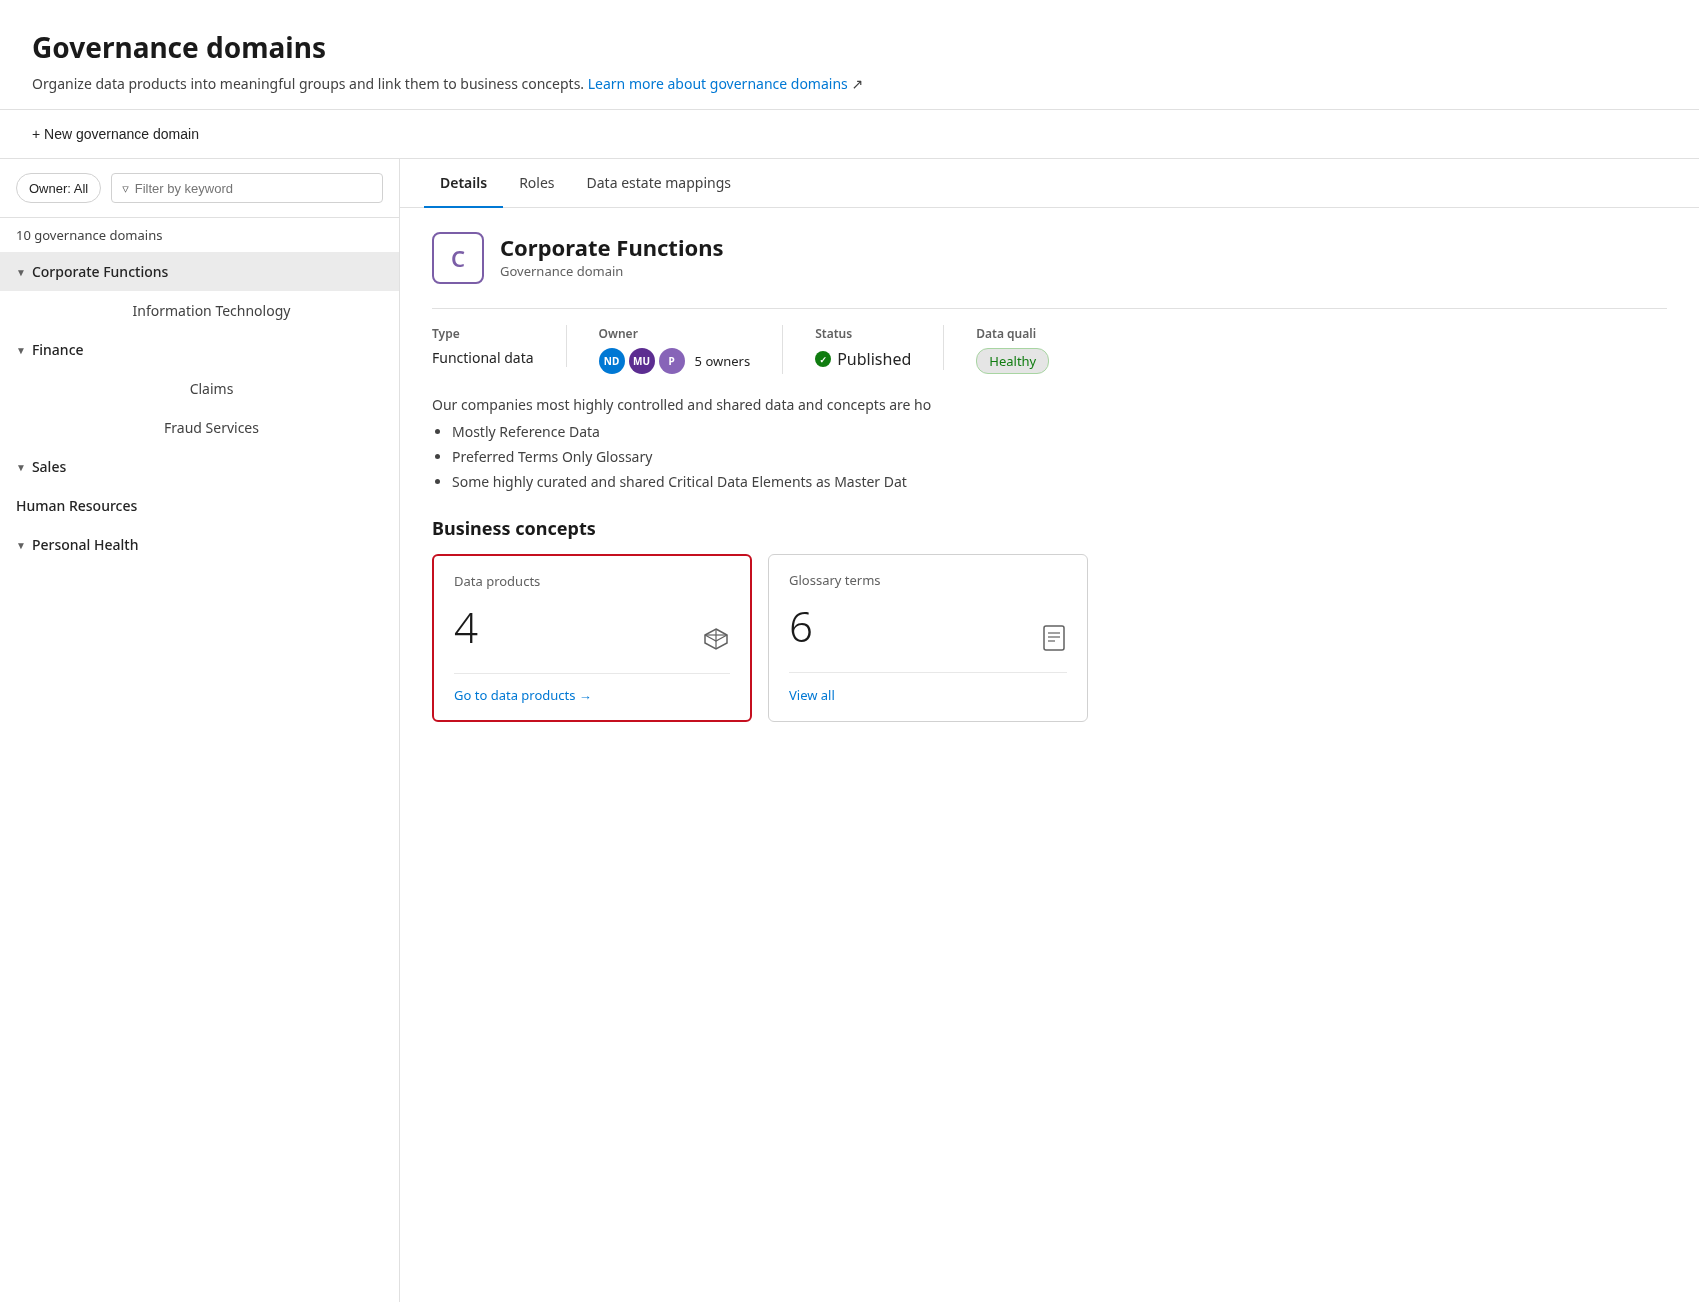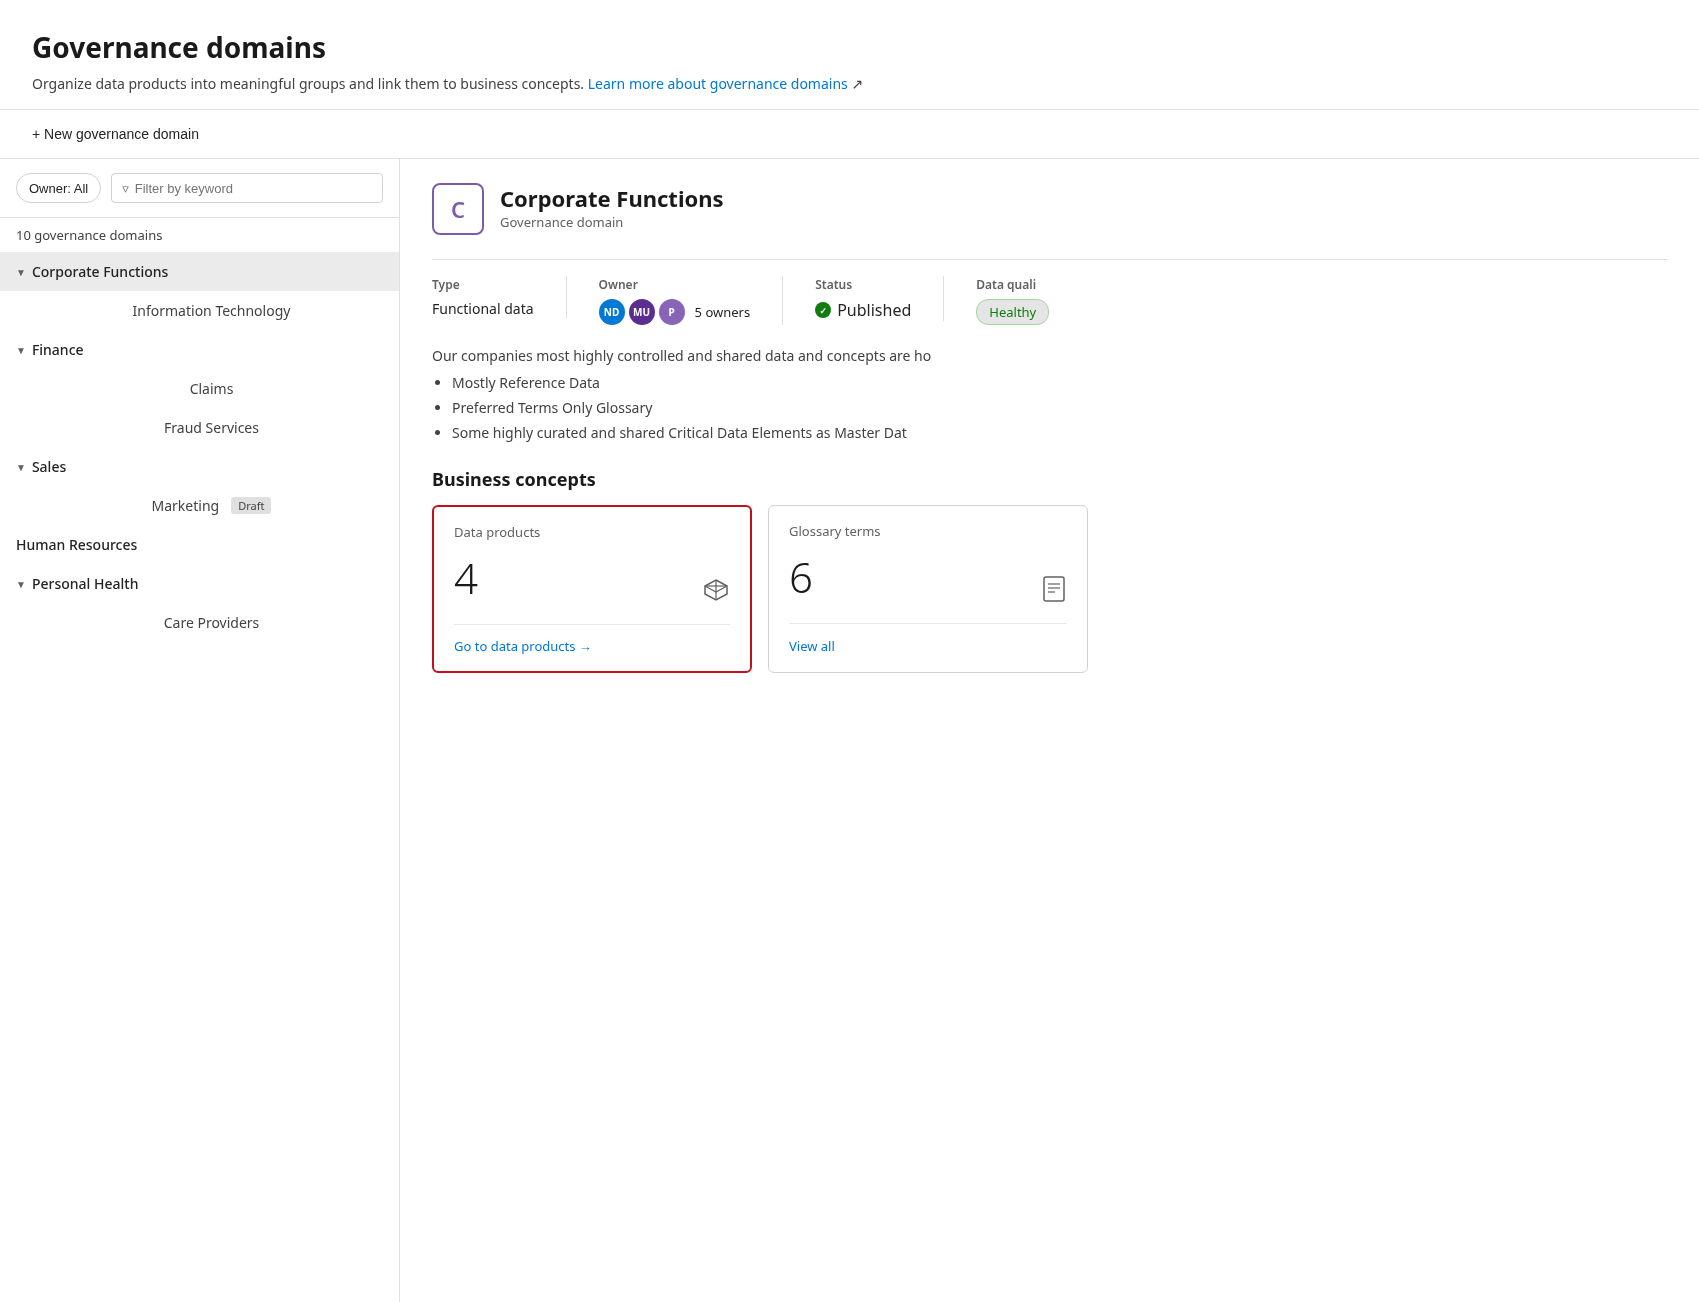--- a/index.html
+++ b/index.html
@@ -451,42 +451,46 @@
         <span>Claims</span>
       </div>
       <div class="domain-item child">
         <span>Fraud Services</span>
       </div>
 
       <div class="domain-item parent">
         <span class="chevron">▼</span>
         <span>Sales</span>
       </div>
-      <div class="domain-item child">
-        <span>Marketing</span>
-        <span class="draft-badge">Draft</span>
-      </div>
 
       <div class="domain-item parent">
         <span>Human Resources</span>
       </div>
 
       <div class="domain-item parent">
         <span class="chevron">▼</span>
         <span>Personal Health</span>
       </div>
-      <div class="domain-item child">
-        <span>Care Providers</span>
-      </div>
 
     </div>
   </div>
 
   <div class="right-panel">
 
+    <div class="tabs-bar">
+      <div class="tab active">
+        <span>Details</span>
+      </div>
+      <div class="tab">
+        <span>Roles</span>
+      </div>
+      <div class="tab">
+        <span>Data estate mappings</span>
+      </div>
+    </div>
 
     <div class="detail-content">
 
       <div class="domain-header">
         <div class="domain-icon">C</div>
         <div class="domain-header-info">
           <h2>Corporate Functions</h2>
           <div class="domain-type-label">Governance domain</div>
         </div>
       </div>

